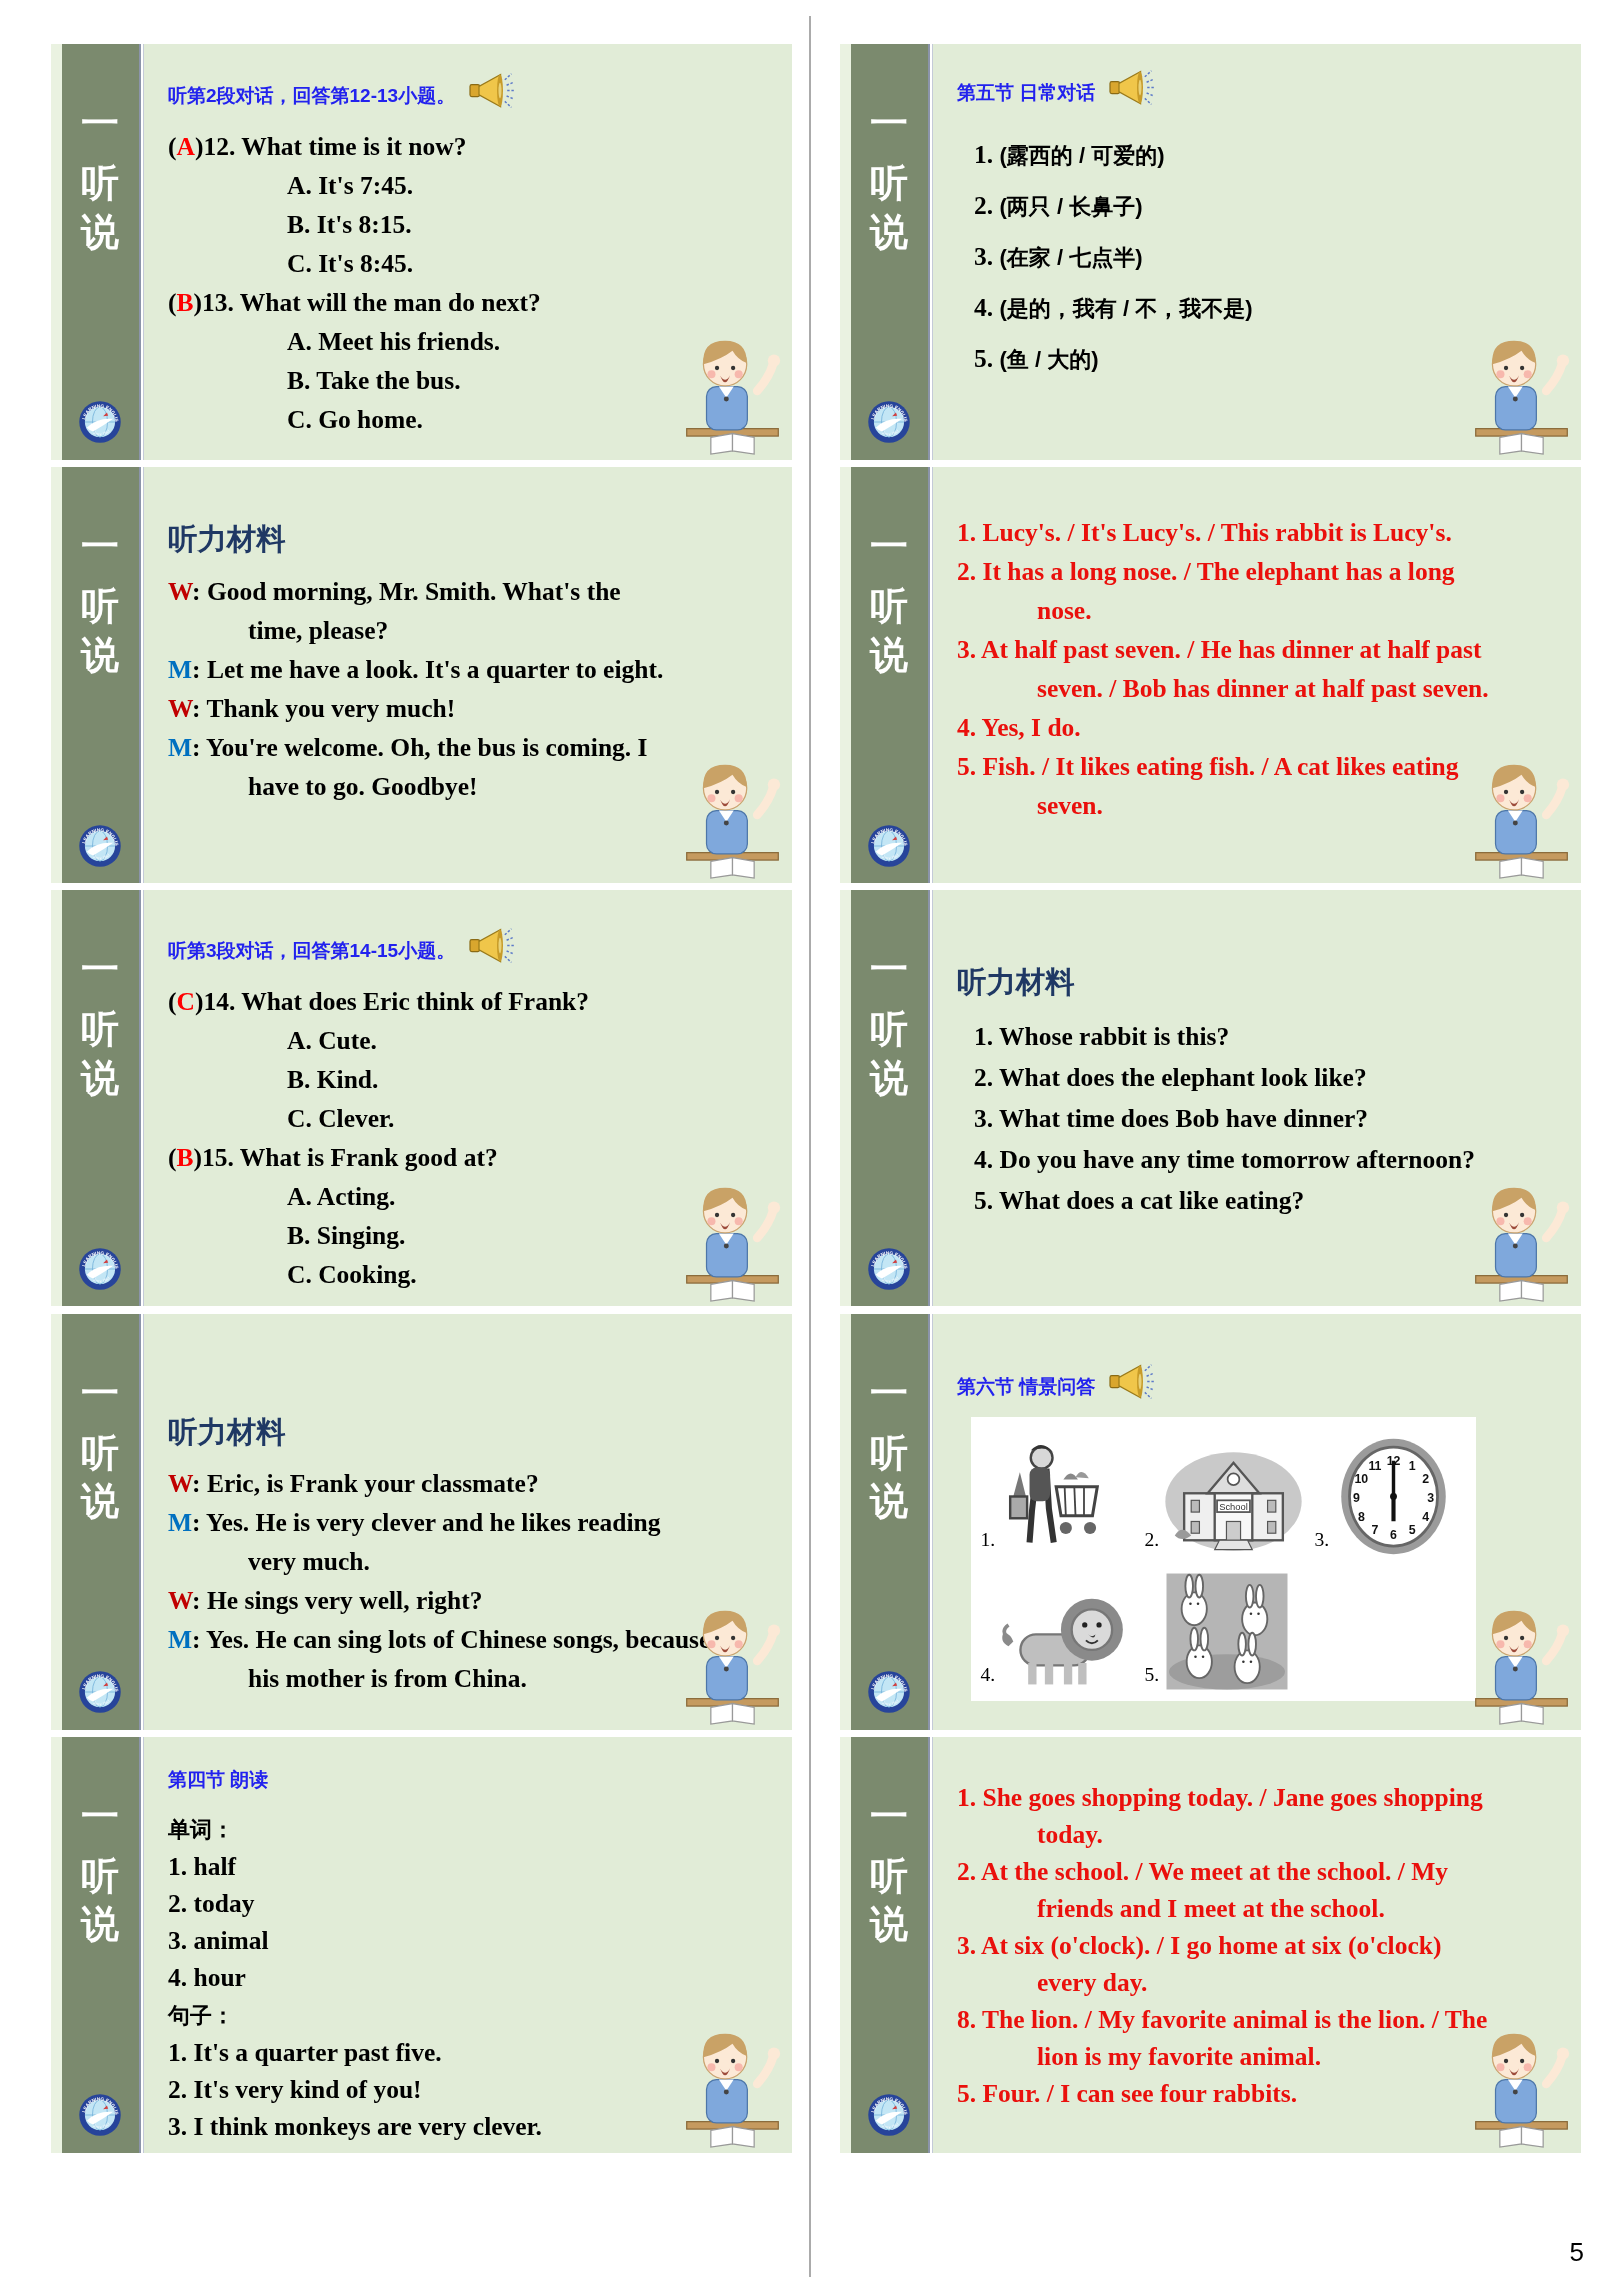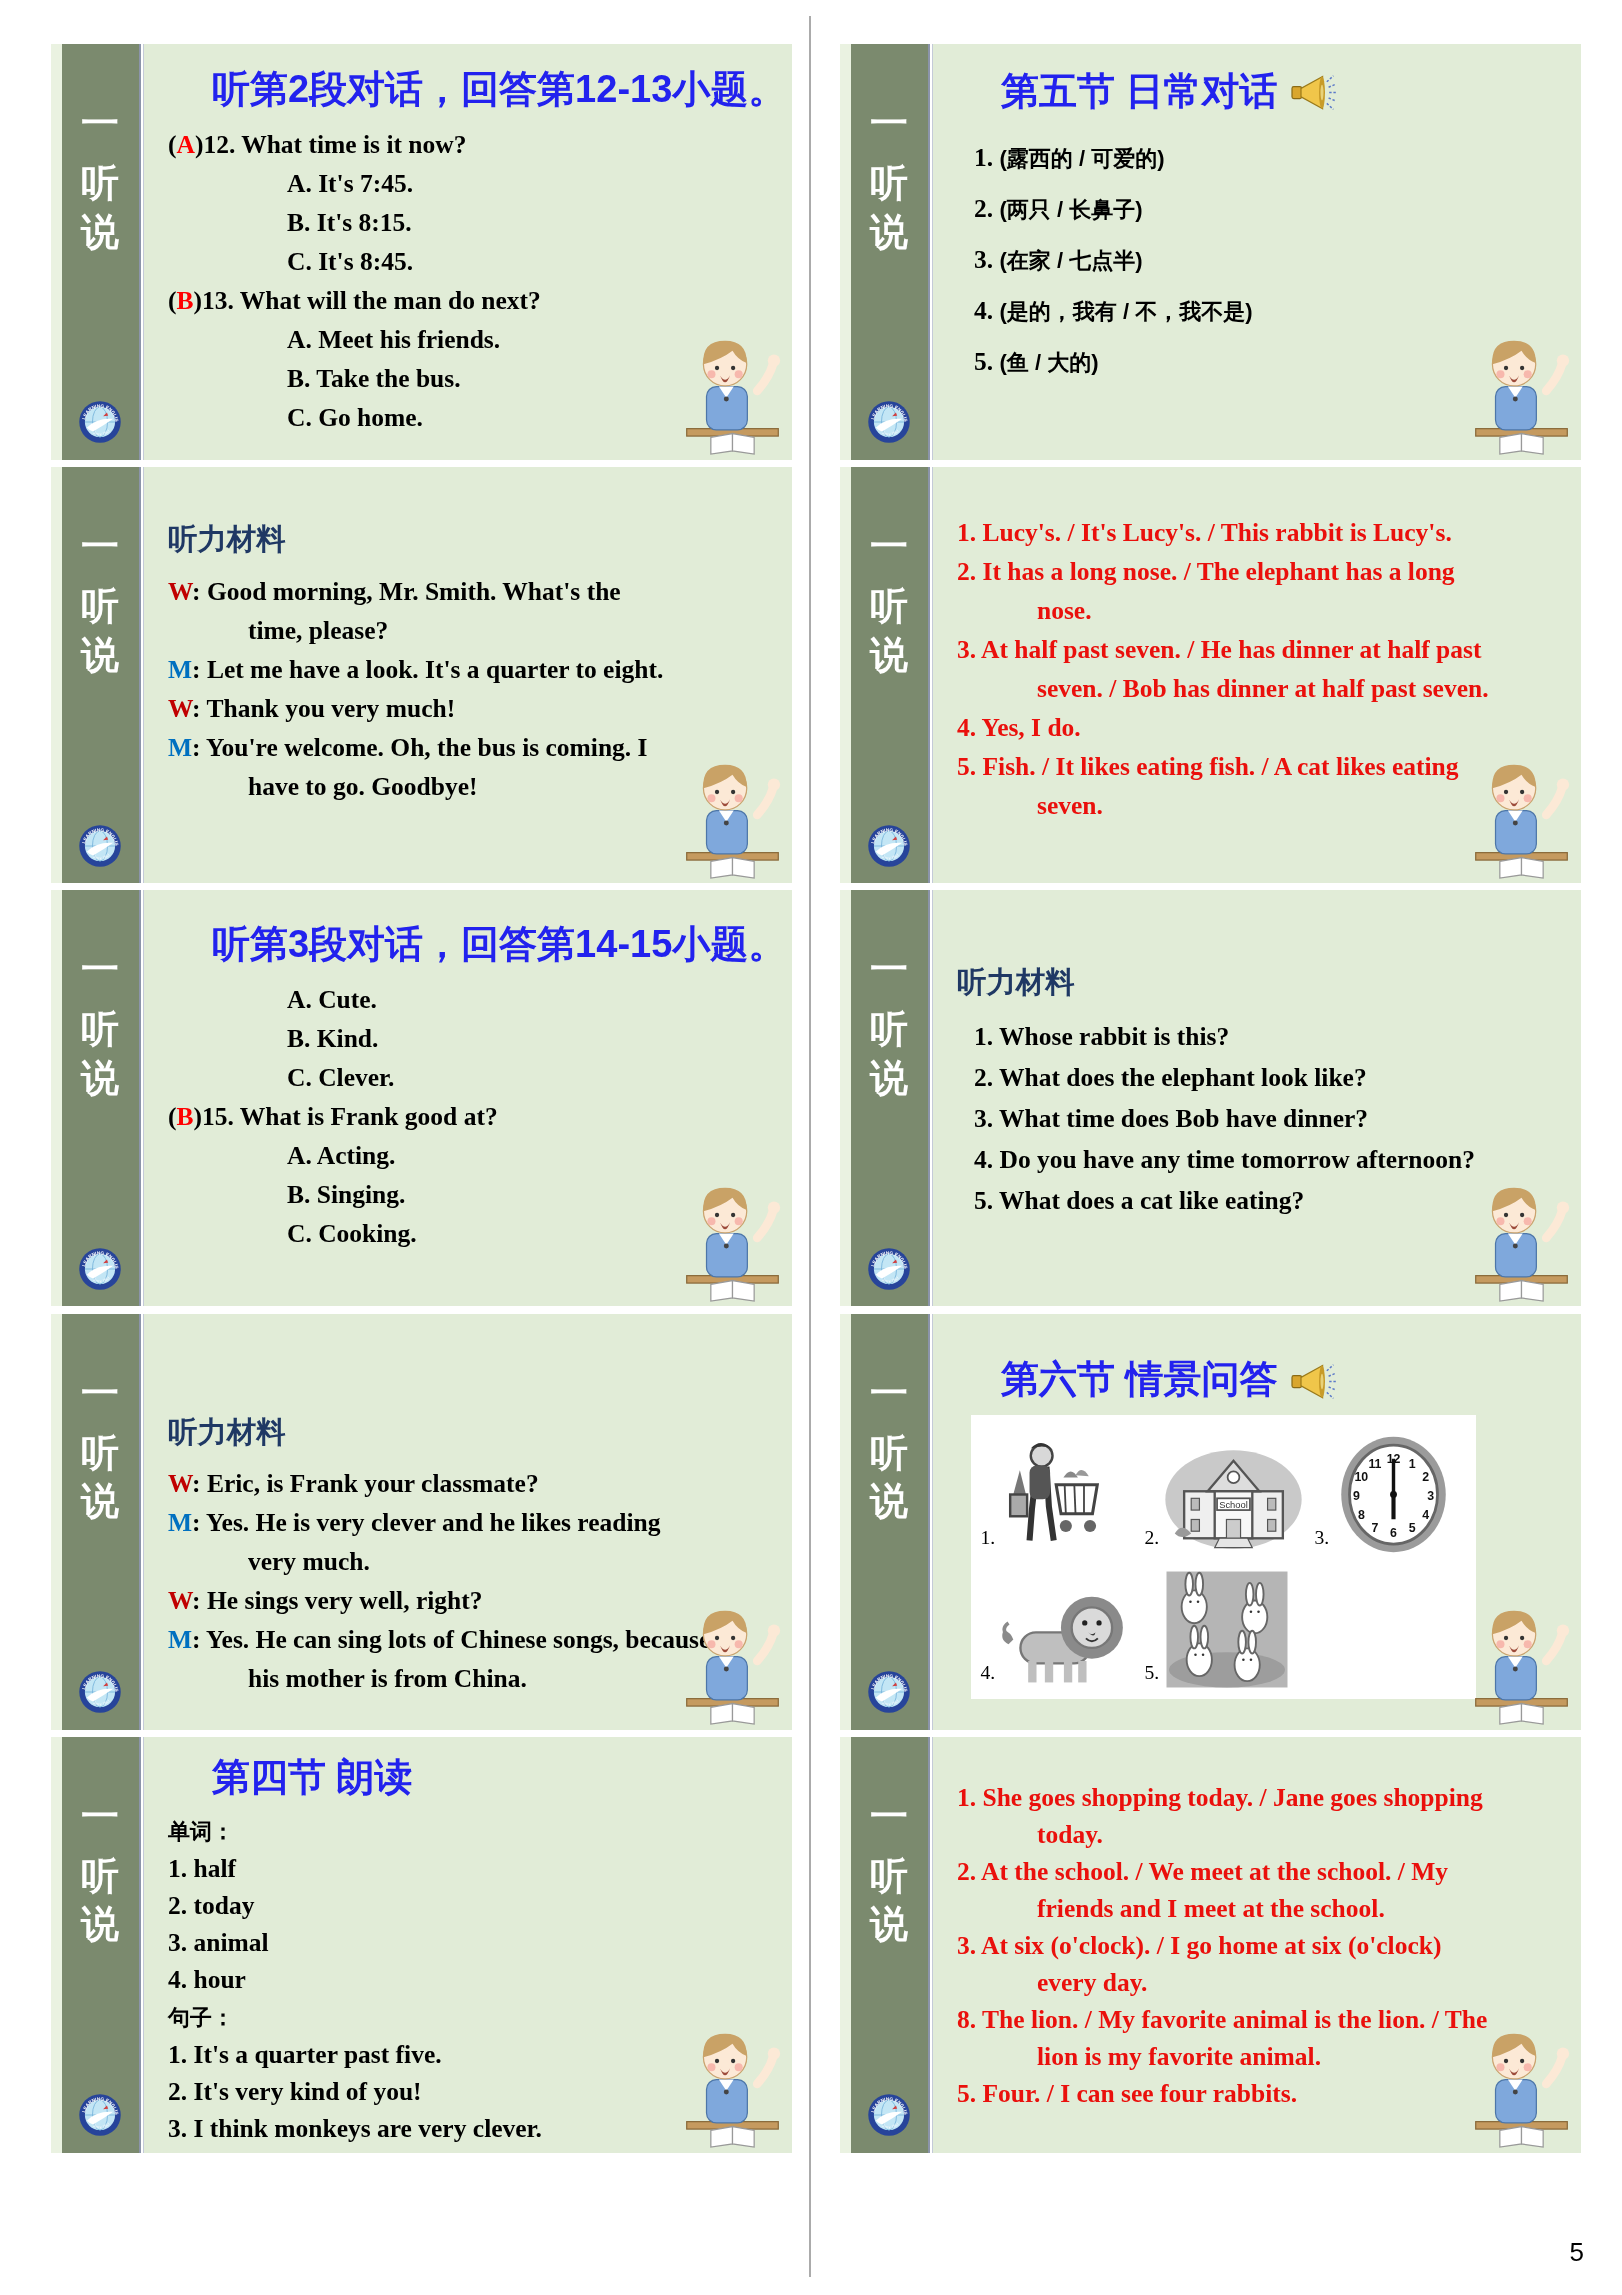--- a/index.html
+++ b/index.html
@@ -35,21 +35,21 @@
   .ind  { padding-left:17px; }
   .roomy .line { line-height:50px; }
   .tight .line { line-height:37px; }
   .mid   .line { line-height:41px; }
 
   .c-b    { color:#000000; }
   .c-ans  { color:#ff0000; }
   .c-red  { color:#ea100c; }
   .c-w    { color:#c00000; }
   .c-m    { color:#0070c0; }
-  .c-tblue{ color:#2222ee; font-family:"Liberation Sans", sans-serif; font-size:38px;margin-left:44px; }
+  .c-tblue{ color:#2222ee; font-family:"Liberation Sans", sans-serif; font-size:19px; }
   .c-navy { color:#1f3864; font-family:"Liberation Sans", sans-serif; font-size:29.4px; }
   .c-zh   { font-family:Liberation Sans, sans-serif; font-size:22px; }
 
   .spk { display:inline-block; width:50px; height:42px; vertical-align:-9.2px; margin-left:10.5px; }
   .spk svg { width:100%; height:100%; }
 
   .boy { position:absolute; right:10.5px; bottom:2.6px; width:99px; height:126px; }
 
   .media-box { width:505px; height:284px; background:#ffffff; margin:9.2px 0 0 14.4px; padding:5.2px 6.5px; }
   .media-row { display:flex; align-items:flex-end; height:135px; }
@@ -183,20 +183,21 @@
       <svg class="globe" viewBox="0 0 68 68" width="44" height="44">
           <use href="#globe"></use>
         </svg>
     </div>
     <div class="vdiv"></div>
     <div class="content" style="padding-top:34px">
       <div class="lines">
           <div class="line t"><span class="c-tblue">听第3段对话，回答第14-15小题。</span><span class="spk"><svg viewBox="0 0 80 70">
                 <use href="#spk"></use>
               </svg></span></div>
+          <div class="line "><span class="c-b">(</span><span class="c-ans">C</span><span class="c-b">)14. What does Eric think of Frank?</span></div>
           <div class="line opt"><span class="c-b">A. Cute.</span></div>
           <div class="line opt"><span class="c-b">B. Kind.</span></div>
           <div class="line opt"><span class="c-b">C. Clever.</span></div>
           <div class="line "><span class="c-b">(</span><span class="c-ans">B</span><span class="c-b">)15. What is Frank good at?</span></div>
           <div class="line opt"><span class="c-b">A. Acting.</span></div>
           <div class="line opt"><span class="c-b">B. Singing.</span></div>
           <div class="line opt"><span class="c-b">C. Cooking.</span></div>
         </div>
       <svg class="boy" viewBox="0 0 152 192" width="99" height="126">
           <use href="#boy"></use>

